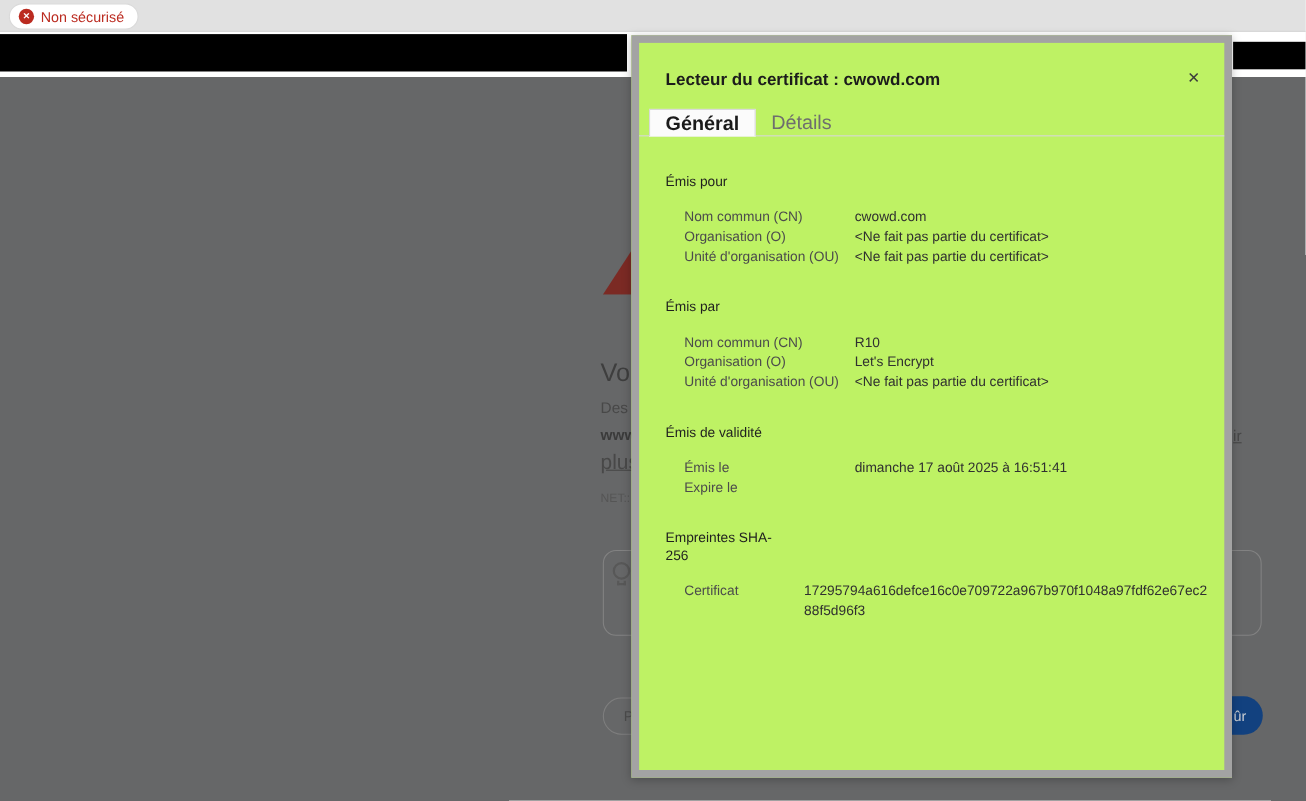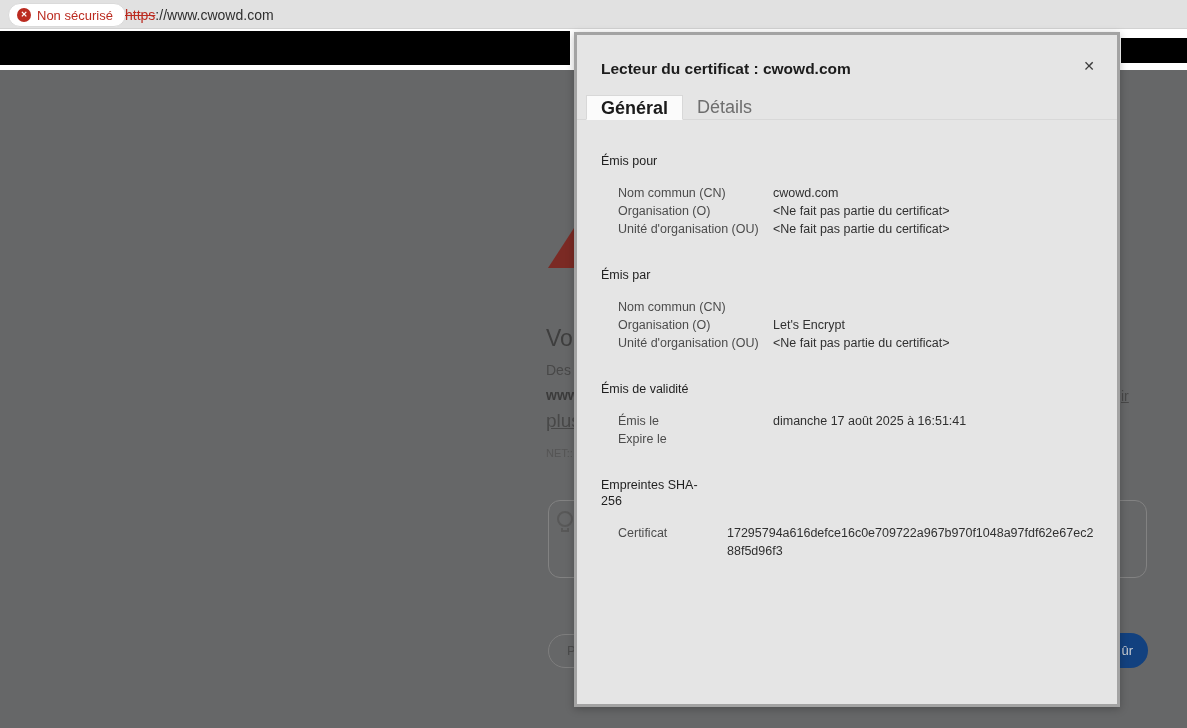--- a/index.html
+++ b/index.html
@@ -32,21 +32,21 @@
   .page-link-left { left:546px; top:410px; font-size:19px; color:#484848; text-decoration:underline; }
   .page-link-right { left:1121px; top:388px; font-size:14px; color:#484848; text-decoration:underline; }
   .page-errcode { left:546px; top:447px; font-size:11px; color:#555555; }
   .page-card { left:548px; top:500px; width:599px; height:78px; border:1px solid #828282; border-radius:12px; background:transparent; }
   .bulb { left:557px; top:511px; width:16px; height:16px; border:2px solid #585858; border-radius:50%; }
   .bulb-base { left:561px; top:528px; width:8px; height:4px; border-left:2px solid #585858; border-right:2px solid #585858; border-bottom:2px solid #585858; }
   .adv-button { left:548px; top:634px; width:80px; height:34px; border:1px solid #7e7e7e; border-radius:17px; color:#4b4b4b; font-size:13px; line-height:32px; padding-left:18px; }
   .primary-button { left:1060px; top:633px; width:88px; height:35px; border-radius:18px; background:#12417f; color:#c9cdd2; font-size:13px; line-height:35px; text-align:right; padding-right:15px; }
 
   
-  .dialog { position:absolute; left:574px; top:32px; width:546px; height:675px; background:#e5e5e5; border:3px solid #a3a3a3; box-shadow:0 2px 8px rgba(0,0,0,0.25); z-index:5; }
+  .dialog { position:absolute; left:574px; top:32px; width:546px; height:675px; background:#bef264; border:7px solid #a3a3a3; box-shadow:0 2px 8px rgba(0,0,0,0.25); z-index:5; }
   .dlg-title { position:absolute; left:24px; top:25px; font-size:15.5px; font-weight:700; color:#1c1c1c; }
   .dlg-close { position:absolute; right:22px; top:23px; font-size:14px; color:#3c3c3c; cursor:default; }
   .tabbar { position:absolute; left:0; top:60px; width:100%; height:25px; border-bottom:1px solid #d8d8d8; display:flex; padding-left:9px; }
   .tab { height:25px; padding:0 14px; font-size:18px; line-height:24px; color:#6e6e6e; }
   .tab.active { background:#fbfbfb; border:1px solid #d8d8d8; border-bottom:1px solid #fbfbfb; margin-bottom:-1px; color:#1b1b1b; font-weight:700; }
   .dlg-content { position:absolute; left:0; top:86px; width:100%; bottom:0; padding:32px 13px 0 24px; overflow:hidden; }
   .section { margin-bottom:29px; }
   .sec-heading { width:100px; font-size:12.5px; line-height:16px; color:#1f1f1f; margin-bottom:15px; }
   .row { display:flex; align-items:flex-start; padding-left:17px; font-size:12.5px; line-height:18px; }
   .row-label { width:155px; flex:none; color:#4c4c4c; }
@@ -54,24 +54,20 @@
   .fp .row-label { width:109px; }
   .fp .row-value { width:372px; word-break:break-all; }
 </style>
 </head>
 <body>
 
 <div class="topbar">
   <div class="badge">
     <span class="badge-icon">✕</span>
     <span class="badge-label">Non sécurisé</span>
-  </div>
-  <div class="url">
-    <span class="url-scheme">https</span>
-      <span class="url-rest">://www.cwowd.com</span>
   </div>
 </div>
 
 <div class="whiteband"></div>
 
 <div class="page-dim"></div>
 
 <div class="frag warn-triangle"></div>
 <div class="frag page-heading">Vo</div>
 <div class="frag page-body">Des</div>
@@ -112,20 +108,21 @@
       <div class="row">
         <span class="row-label">Unité d'organisation (OU)</span>
         <span class="row-value">&lt;Ne fait pas partie du certificat&gt;</span>
       </div>
     </div>
 
     <div class="section">
       <div class="sec-heading">Émis par</div>
       <div class="row">
         <span class="row-label">Nom commun (CN)</span>
+        <span class="row-value">R10</span>
       </div>
       <div class="row">
         <span class="row-label">Organisation (O)</span>
         <span class="row-value">Let's Encrypt</span>
       </div>
       <div class="row">
         <span class="row-label">Unité d'organisation (OU)</span>
         <span class="row-value">&lt;Ne fait pas partie du certificat&gt;</span>
       </div>
     </div>

